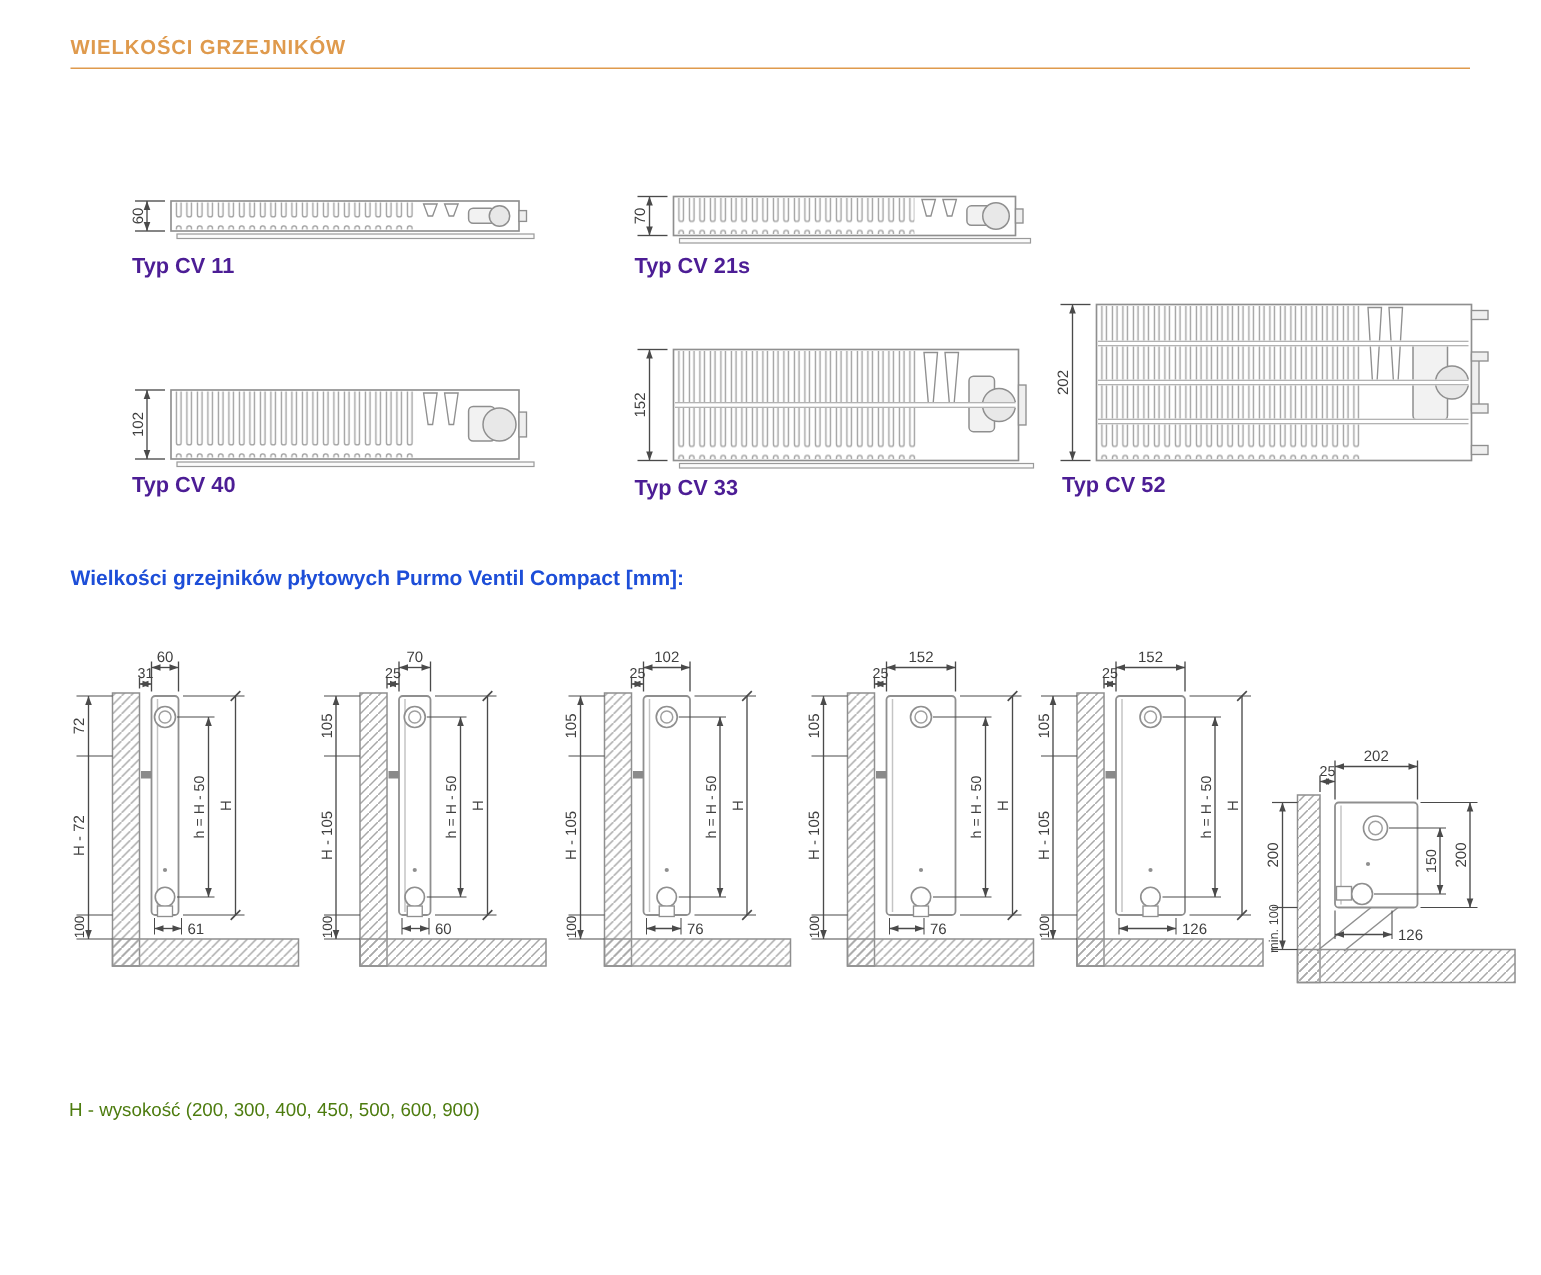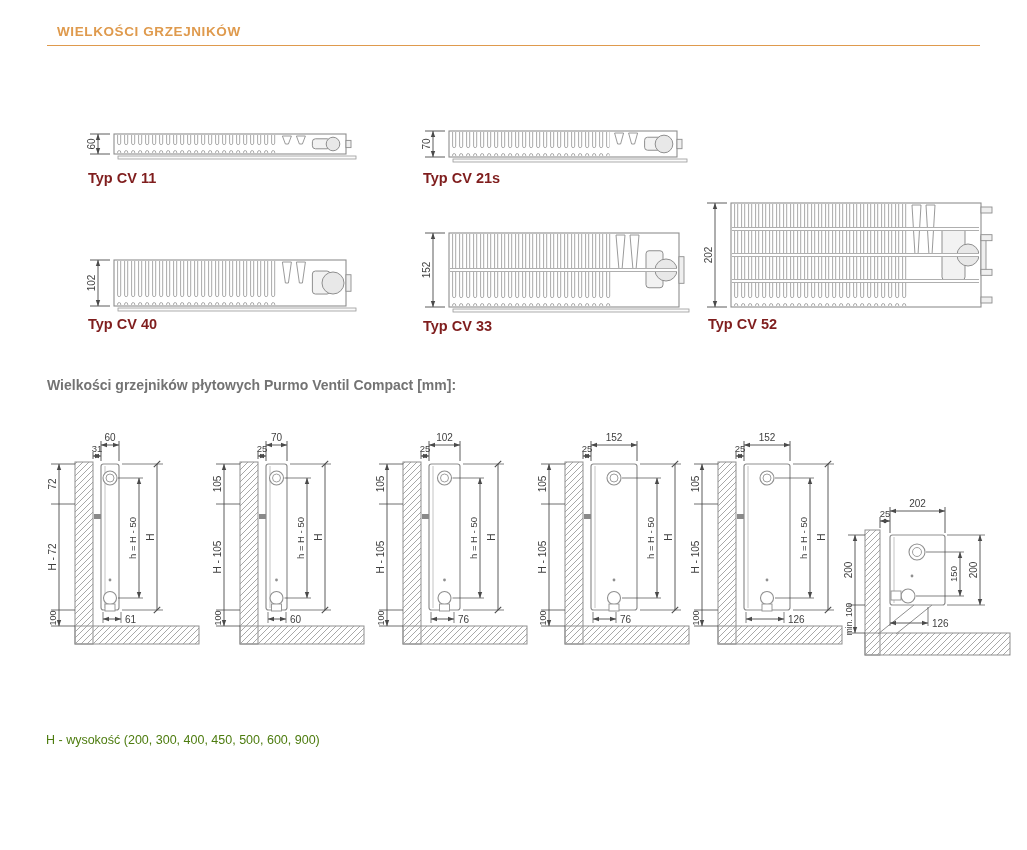--- a/index.html
+++ b/index.html
@@ -1,23 +1,23 @@
 <!DOCTYPE html>
 <html><head>
 <meta charset="utf-8">
 <style>
   html,body{margin:0;padding:0;background:#ffffff;}
   .page{position:relative;width:1027px;height:850px;background:#fff;overflow:hidden;
         font-family:"Liberation Sans","DejaVu Sans",sans-serif;}
   .page-title{position:absolute;left:47px;top:24px;font-size:13.5px;letter-spacing:.6px;
-        font-weight:bold;color:#DF9A4D;margin-left:10px;}
+        font-weight:bold;color:#DF9A4D;}
   .header-rule{position:absolute;left:47px;top:45px;width:933px;height:0;
         border-top:1.5px solid #DF9A4D;}
-  .typ-label{position:absolute;font-size:14.5px;font-weight:bold;color:#7f1d1d;}
-  .section-title{position:absolute;left:47px;top:377px;font-size:14px;font-weight:bold;color:#737373;}
+  .typ-label{position:absolute;font-size:14.5px;font-weight:bold;color:#4c1d95;}
+  .section-title{position:absolute;left:47px;top:377px;font-size:14px;font-weight:bold;color:#1d4ed8;}
   .footnotes{position:absolute;left:46px;top:731px;font-size:12.5px;line-height:19px;color:#4d7c0f;}
   .footnotes div{white-space:nowrap;}
   svg{position:absolute;overflow:visible;}
   svg text{font-family:"Liberation Sans","DejaVu Sans",sans-serif;fill:#3F3F3F;}
   #defs-svg{width:0;height:0;left:0;top:0;}
 </style>
 </head>
 <body>
 
 <div class="page">

